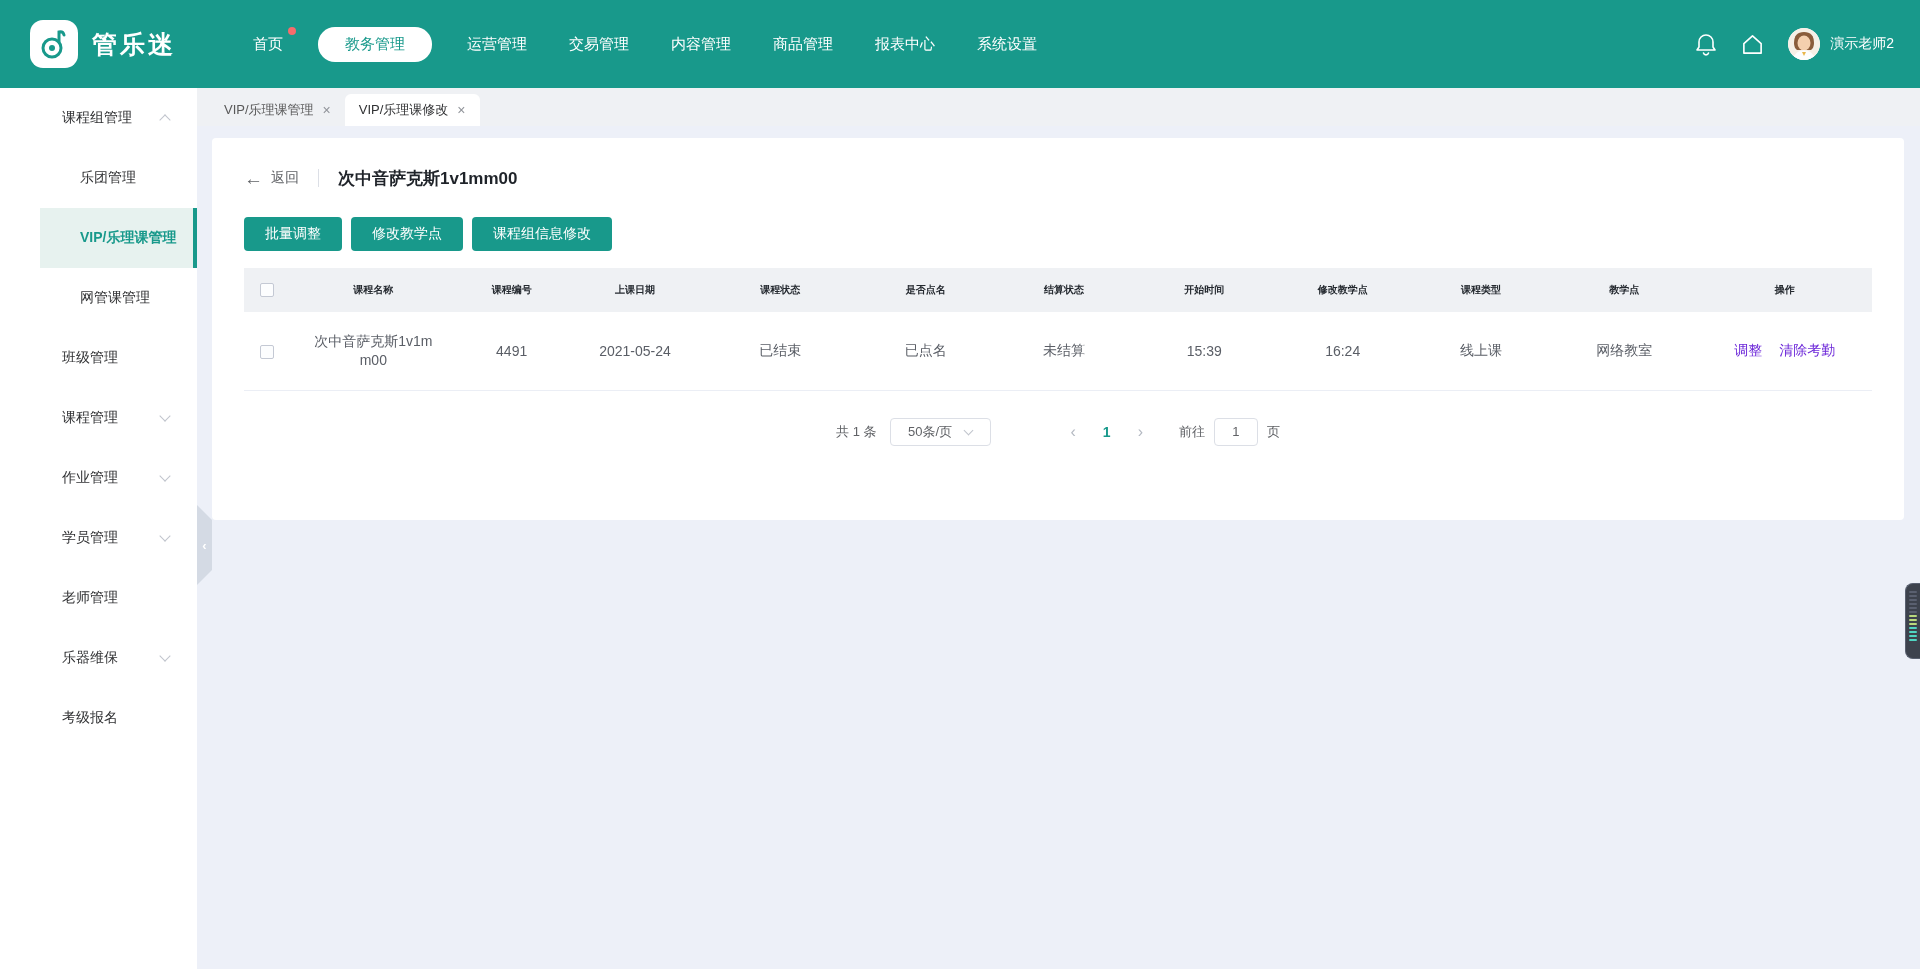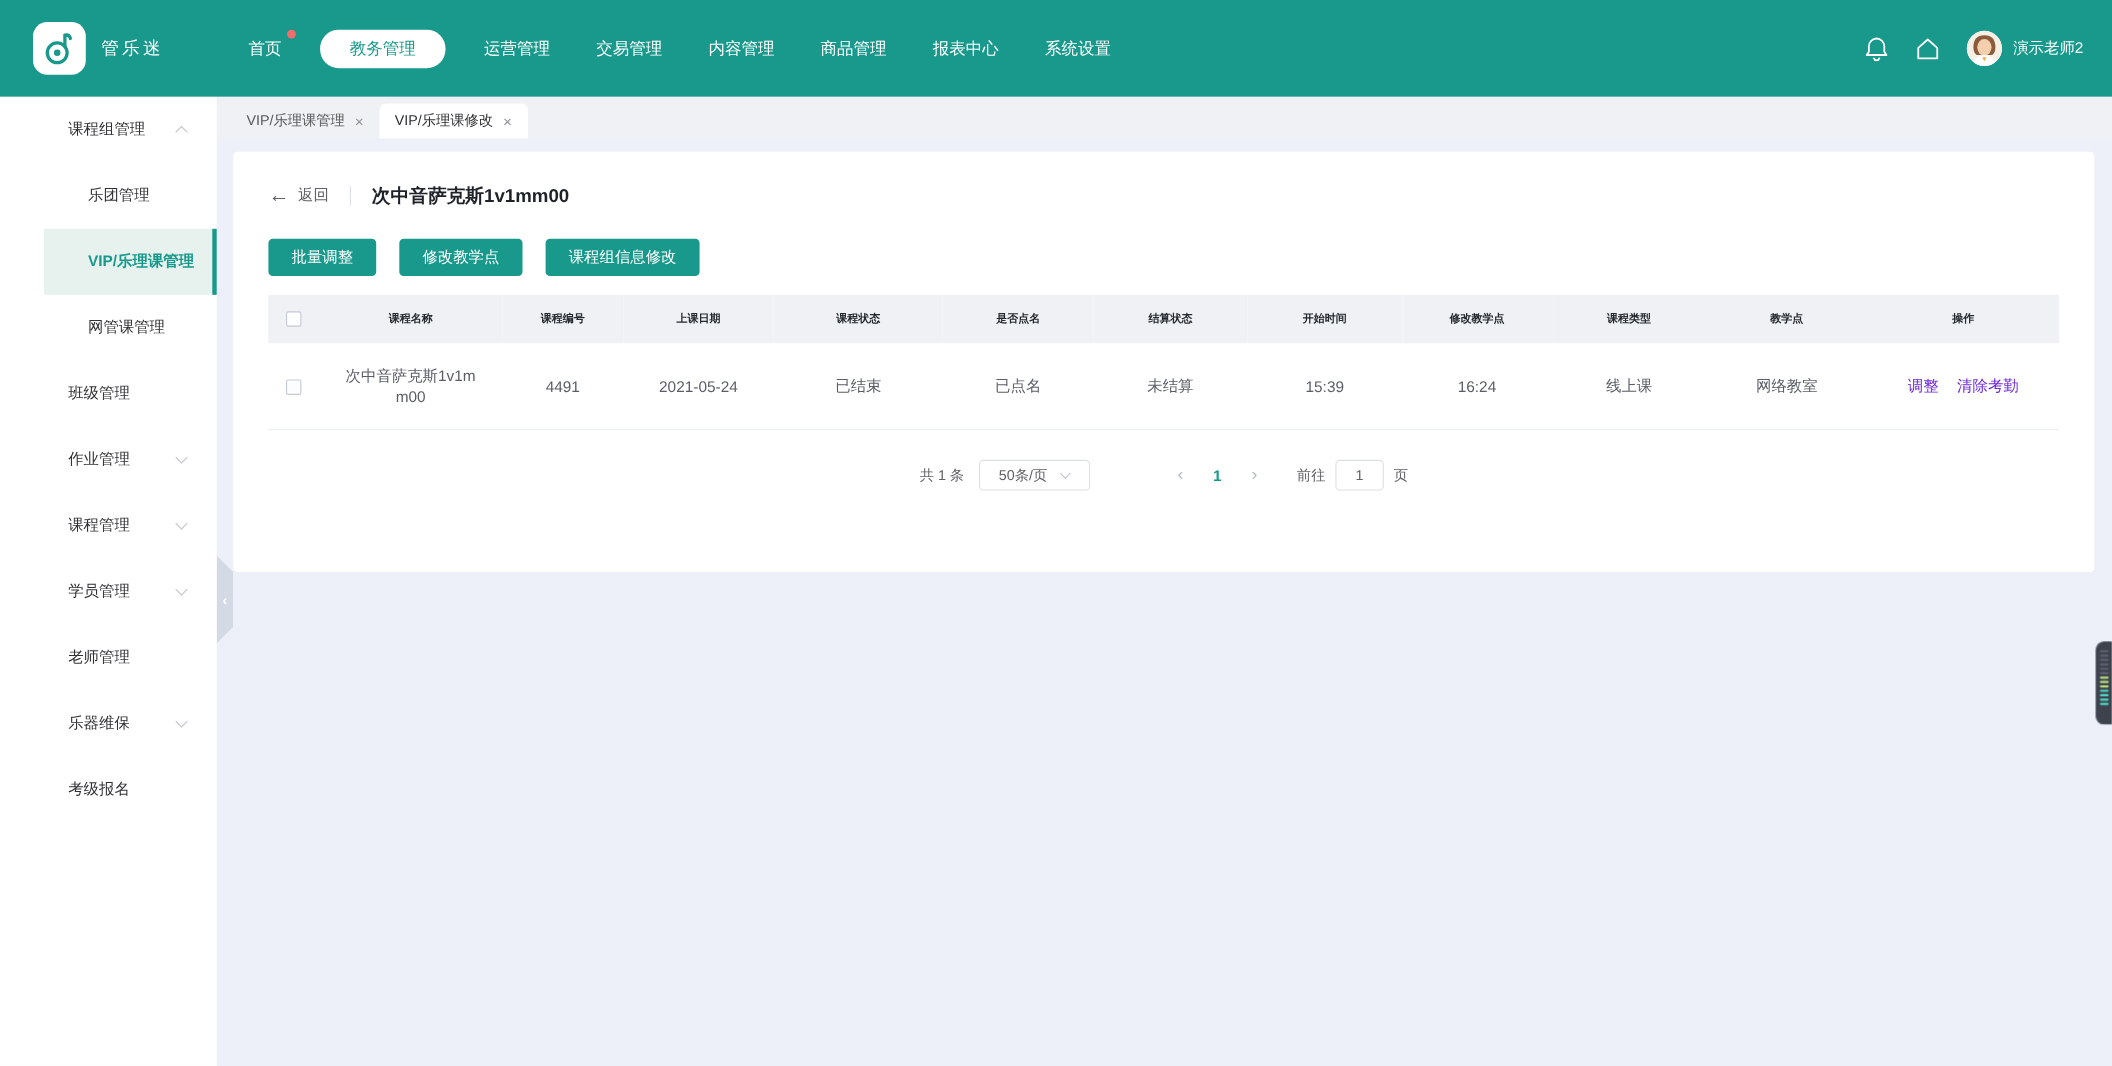--- a/index.html
+++ b/index.html
@@ -6,21 +6,21 @@
   html,body { margin:0; padding:0; }
   body {
     width:1920px; height:969px; overflow:hidden;
     font-family:"Liberation Sans","DejaVu Sans",sans-serif;
     background:#edf0f8; color:#303133;
   }
   
   .navbar { height:88px; background:#18998b; display:flex; align-items:center; color:#fff; }
   .logo { display:flex; align-items:center; margin-left:30px; gap:14px; }
   .logo-box { width:48px; height:48px; background:#fff; border-radius:13px; display:flex; align-items:center; justify-content:center; }
-  .logo-text { font-size:16px; font-weight:normal; letter-spacing:3px; }
+  .logo-text { font-size:25px; font-weight:bold; letter-spacing:3px; }
   .main-nav { display:flex; align-items:center; margin-left:60px; gap:8px; font-size:15px; }
   .nav-item { padding:8px 17px; cursor:pointer; position:relative; white-space:nowrap; }
   .nav-item.active { background:#fff; color:#18998b; border-radius:17px; padding:8px 27px; margin:0 10px; }
   .nav-badge { position:absolute; top:0; right:4px; width:8px; height:8px; background:#f56c6c; border-radius:50%; }
   .nav-right { margin-left:auto; display:flex; align-items:center; gap:24px; margin-right:26px; }
   .icon-btn { cursor:pointer; display:flex; }
   .avatar-wrap { display:flex; align-items:center; gap:10px; cursor:pointer; }
   .avatar { width:32px; height:32px; border-radius:50%; background:#fff; overflow:hidden; }
   .user-name { font-size:14px; }
   
@@ -43,21 +43,21 @@
   .tab-close { color:#909399; font-size:14px; line-height:1; }
   
   .content { flex:1; padding:12px 16px 0 15px; }
   .card { background:#fff; border-radius:4px; height:382px; padding:22px 32px; }
   .back-row { display:flex; align-items:center; height:36px; }
   .back-btn { display:flex; align-items:center; cursor:pointer; color:#606266; }
   .back-arrow { font-size:19px; line-height:1; }
   .back-label { font-size:14px; margin-left:8px; }
   .v-divider { width:1px; height:18px; background:#dcdfe6; margin:0 19px; }
   .page-title { font-size:17px; font-weight:bold; color:#1f2329; margin:0; }
-  .btn-row { display:flex; gap:21px; margin-top:21px;font-family:Liberation Mono, monospace; }
+  .btn-row { display:flex; gap:9px; margin-top:21px;font-family:Liberation Mono, monospace; }
   .btn { background:#18998b; color:#fff; border:none; font-size:14px; height:34px; padding:0 21px; border-radius:4px; cursor:pointer; font-family:inherit; }
   
   table { width:100%; border-collapse:collapse; margin-top:17px; table-layout:fixed; }
   thead th { background:#eff1f4; height:44px; font-size:10px; color:#24292f; font-weight:bold; text-align:center; }
   tbody td { height:78px; text-align:center; font-size:14px; color:#5a5e66; border-bottom:1px solid #ebeef5; }
   .checkbox { display:inline-block; width:14px; height:14px; border:1px solid #c4c9d4; border-radius:2px; background:#fcfdfe; vertical-align:middle; cursor:pointer; }
   .name-wrap { max-width:120px; margin:0 auto; line-height:19px; word-break:break-all; }
   .link { color:#6d28d9; cursor:pointer; }
   .link + .link { margin-left:13px; }
   
@@ -143,25 +143,25 @@
     <div class="side-item indent active">
       <span>VIP/乐理课管理</span>
     </div>
     <div class="side-item indent">
       <span>网管课管理</span>
     </div>
     <div class="side-item">
       <span>班级管理</span>
     </div>
     <div class="side-item">
+      <span>课程管理</span>
+      <i class="chev down"></i>
+    </div>
+    <div class="side-item">
       <span>作业管理</span>
-      <i class="chev down"></i>
-    </div>
-    <div class="side-item">
-      <span>课程管理</span>
       <i class="chev down"></i>
     </div>
     <div class="side-item">
       <span>学员管理</span>
       <i class="chev down"></i>
     </div>
     <div class="side-item">
       <span>老师管理</span>
     </div>
     <div class="side-item">

